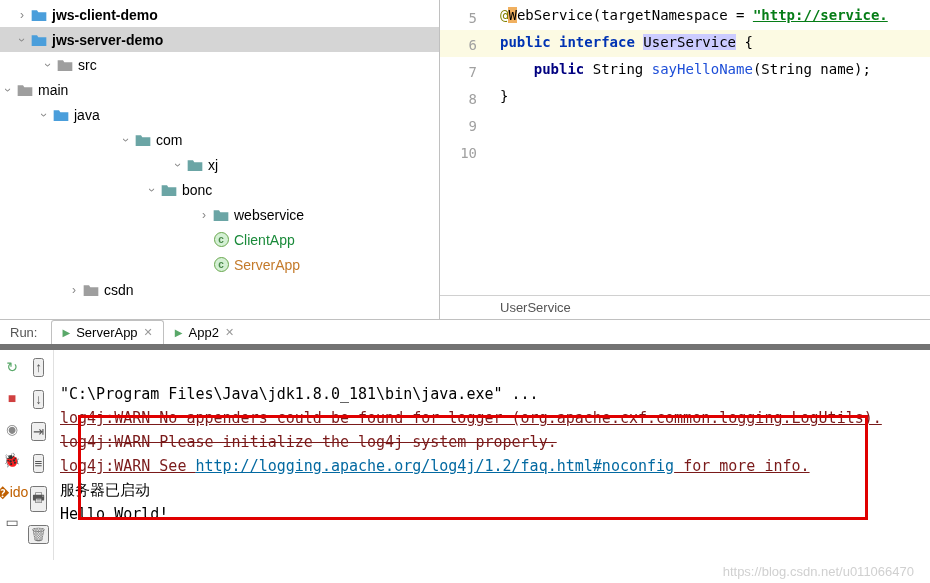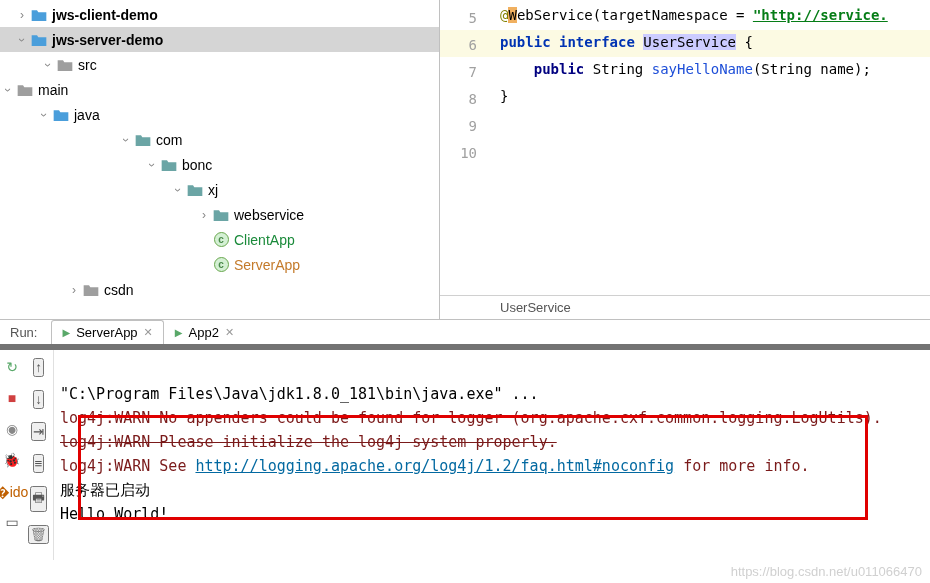--- a/index.html
+++ b/index.html
@@ -43,24 +43,24 @@
 .run-tab.active { border-color:#c0c0c0; border-radius:3px 3px 0 0; }
 .close-x { color:#999; font-size:11px; }
 .play-icon { color:#59a869; font-size:10px; }
 
 .console-wrap { display:flex; height:210px; }
 .tool-col { width:24px; display:flex; flex-direction:column; align-items:center; padding-top:8px; gap:13px; }
 .tool-col button { width:18px; height:18px; border:none; background:none; cursor:pointer; display:flex; align-items:center; justify-content:center; font-size:14px; }
 .tool-col2 { width:30px; display:flex; flex-direction:column; align-items:center; padding-top:8px; gap:13px; border-right:1px solid #e0e0e0; }
 .console { flex:1; padding:8px 6px; font-family:Consolas,monospace; font-size:15px; line-height:24px; position:relative; white-space:pre; overflow:hidden; }
 .log-link { color:#0369a1; text-decoration:underline; }
-.log-warn { color:#7a1a1a; }
+.log-warn { color:#7a1a1a;text-decoration:underline; }
 .log-strike { text-decoration:line-through; }
 .red-box { position:absolute; border:3px solid #e00000; left:78px; top:415px; width:790px; height:105px; }
-.watermark { position:absolute; right:8px; bottom:4px; color:#d0d0d0; font-size:13px; }
+.watermark { position:absolute; right:16px; bottom:4px; color:#d0d0d0; font-size:13px; }
 
 svg.folder { width:16px; height:14px; }
 </style>
 </head>
 <body>
 
 <div class="top-wrap">
 
   <div class="tree-pane">
     <div class="tree-row" style="padding-left:14px">
@@ -110,37 +110,37 @@
     </div>
     <div class="tree-row" style="padding-left:118px">
       <span class="chevron" style="transform:rotate(90deg)">›</span>
       <span class="icon folder-teal">
           <svg class="folder" viewBox="0 0 24 20">
             <path d="M1 3h8l2 3h12v13H1z"></path>
           </svg>
         </span>
       <span class="tree-label">com</span>
     </div>
+    <div class="tree-row" style="padding-left:170px">
+      <span class="chevron" style="transform:rotate(90deg)">›</span>
+      <span class="icon folder-teal">
+          <svg class="folder" viewBox="0 0 24 20">
+            <path d="M1 3h8l2 3h12v13H1z"></path>
+          </svg>
+        </span>
+      <span class="tree-label">xj</span>
+    </div>
     <div class="tree-row" style="padding-left:144px">
       <span class="chevron" style="transform:rotate(90deg)">›</span>
       <span class="icon folder-teal">
           <svg class="folder" viewBox="0 0 24 20">
             <path d="M1 3h8l2 3h12v13H1z"></path>
           </svg>
         </span>
       <span class="tree-label">bonc</span>
-    </div>
-    <div class="tree-row" style="padding-left:170px">
-      <span class="chevron" style="transform:rotate(90deg)">›</span>
-      <span class="icon folder-teal">
-          <svg class="folder" viewBox="0 0 24 20">
-            <path d="M1 3h8l2 3h12v13H1z"></path>
-          </svg>
-        </span>
-      <span class="tree-label">xj</span>
     </div>
     <div class="tree-row" style="padding-left:196px">
       <span class="chevron">›</span>
       <span class="icon folder-teal">
           <svg class="folder" viewBox="0 0 24 20">
             <path d="M1 3h8l2 3h12v13H1z"></path>
           </svg>
         </span>
       <span class="tree-label">webservice</span>
     </div>

